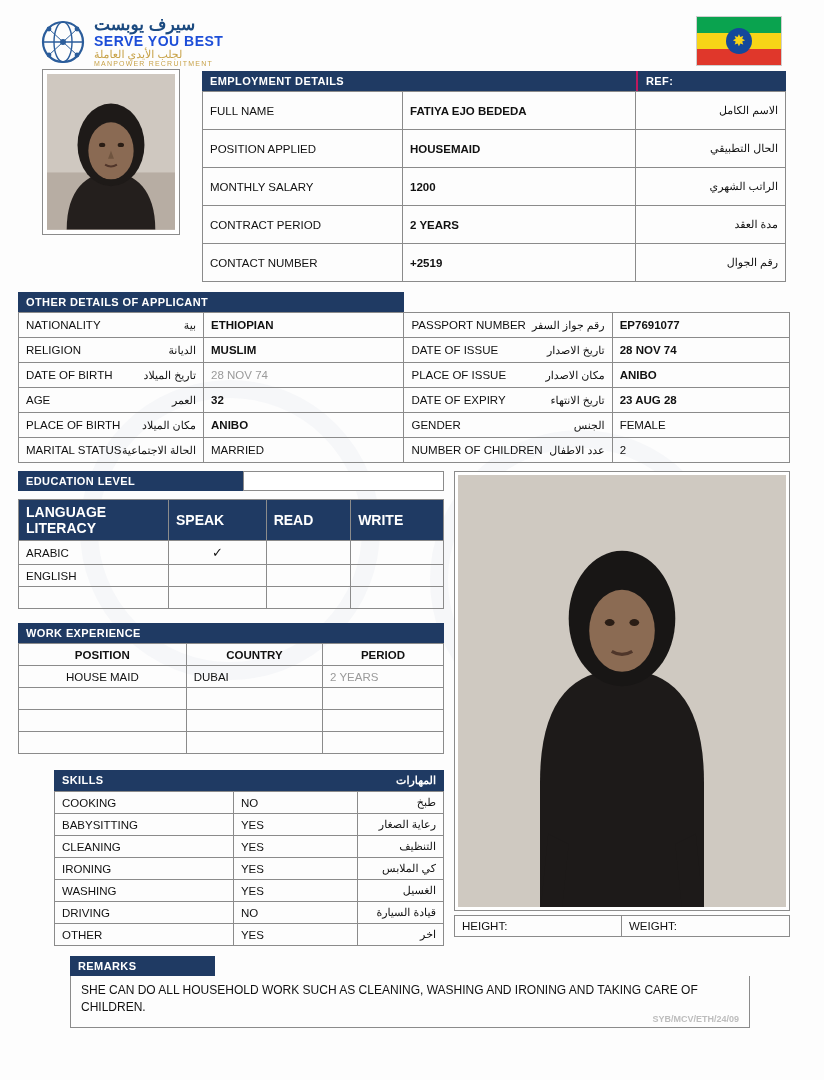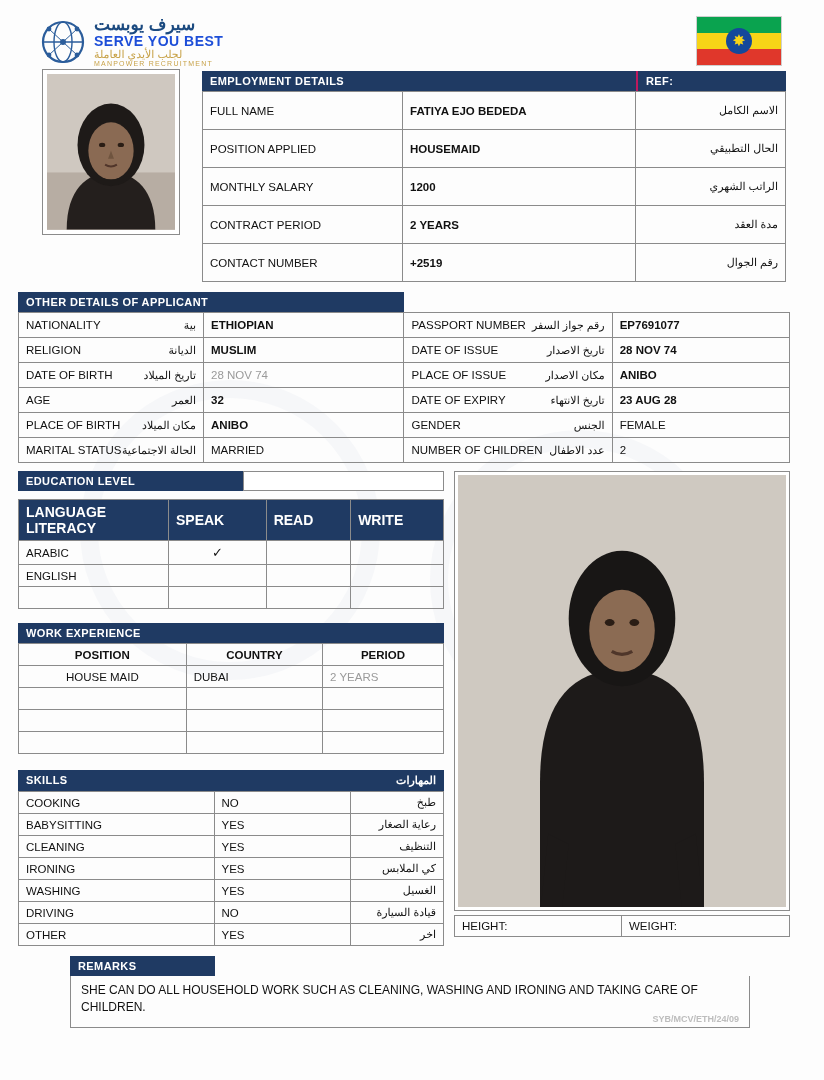--- a/index.html
+++ b/index.html
@@ -349,21 +349,21 @@
           </tr>
           <tr>
             <td></td>
             <td></td>
             <td></td>
           </tr>
         </tbody>
           </table>
       </div>
 
-      <div style="margin-top:16px;">
+      <div style="margin-top:16px;margin-left:36px;">
         <div class="bar" style="display:flex; justify-content:space-between;">
           <span>SKILLS</span>
           <span class="ar">المهارات</span>
         </div>
         <table class="skills">
           <tbody>
               <tr>
             <td class="sk">COOKING</td>
             <td class="v">NO</td>
             <td class="a ar">طبخ</td>

